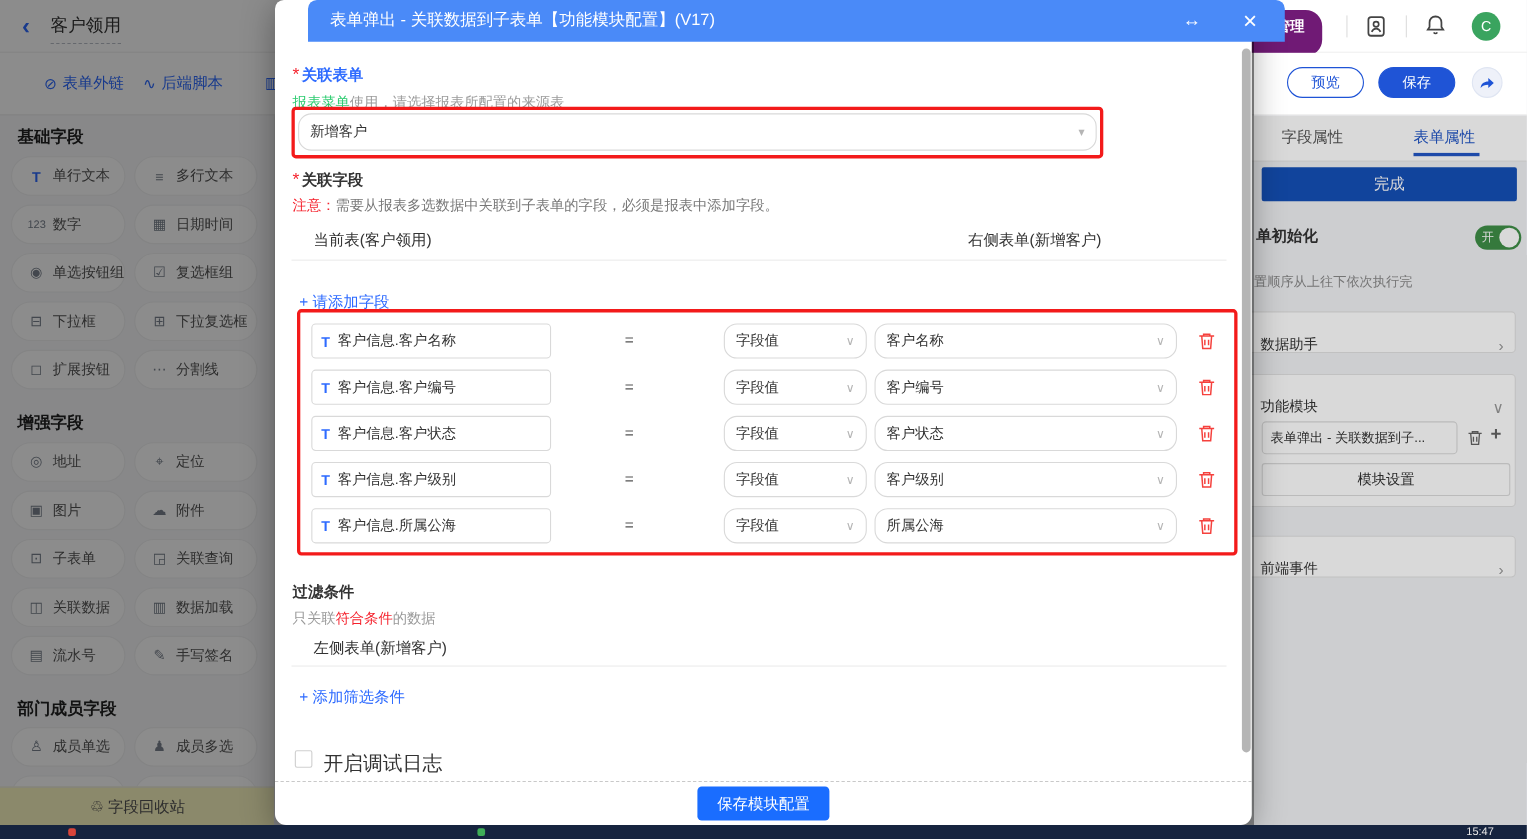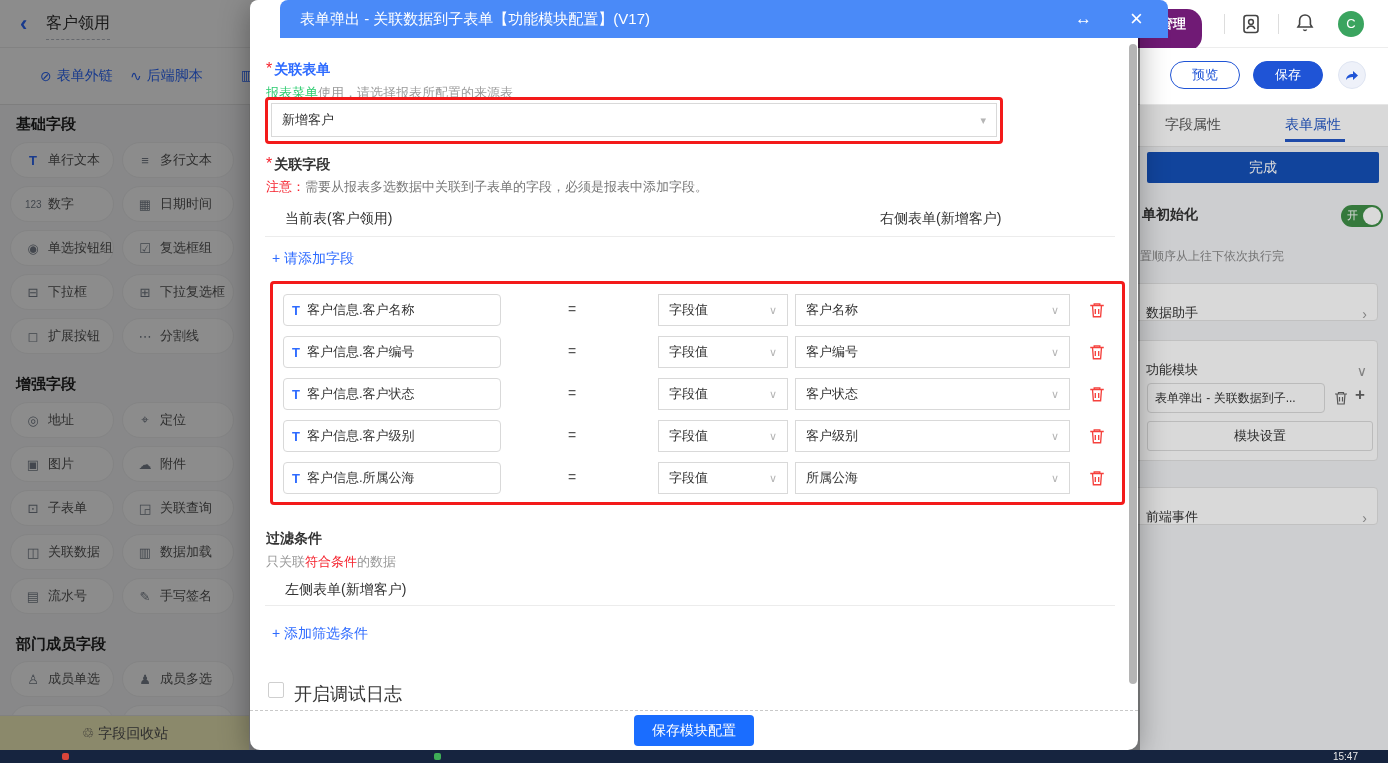--- a/index.html
+++ b/index.html
@@ -39,21 +39,21 @@
     border-radius:8px 8px 10px 10px; box-shadow:0 6px 30px rgba(0,0,0,0.35); }
   #mhead { position:absolute; left:0; top:0; width:888px; height:38px; background:#4a8af8; border-radius:8px 8px 0 0; color:#fff;margin-left:30px; }
   .mh-ic { position:absolute; top:0; height:38px; line-height:38px; color:#fff; font-size:17px; cursor:pointer; }
   .req { color:#f5222d; margin-right:2px; }
   .blab { color:#2e6bff; font-size:14px; font-weight:bold; }
   .dlab { color:#333; font-size:14px; font-weight:bold; }
   .note { font-size:13px; color:#9b9b9b; }
   .glink { color:#2ecc71; text-decoration:underline; }
   .rlink { color:#f5222d; }
   .annot { position:absolute; border:3px solid #f31a1a; border-radius:4px; z-index:5; pointer-events:none; }
-  .selbox { position:absolute; height:32px; border:1px solid #d9d9d9; border-radius:0; background:#fff; font-size:13px; color:#333; display:flex; align-items:center; padding:0 10px; cursor:pointer; }
+  .selbox { position:absolute; height:32px; border:1px solid #d9d9d9; border-radius:12px; background:#fff; font-size:13px; color:#333; display:flex; align-items:center; padding:0 10px; cursor:pointer; }
   .selbox .caret { margin-left:auto; color:#b5b5b5; font-size:11px; }
   .addlink { position:absolute; color:#2e6bff; font-size:14px; cursor:pointer; }
   .hr { position:absolute; height:0; border-top:1px solid #ececec; }
   .theader { position:absolute; font-size:14px; color:#333; }
   .eq { position:absolute; font-size:14px; color:#555; }
   .trash { position:absolute; width:18px; height:18px; cursor:pointer; }
   .cbx { position:absolute; width:16px; height:16px; border:1px solid #cfcfcf; border-radius:2px; background:#fff; cursor:pointer; }
   #msave { position:absolute; left:50%; transform:translateX(-50%); top:715px; height:31px; padding:0 18px; background:#1a6dff; color:#fff; font-size:14px; border:none; border-radius:4px; line-height:31px; cursor:pointer; }
   #mscroll { position:absolute; right:1px; top:44px; width:8px; height:640px; background:#a8a8a8; border-radius:4px; opacity:.85; }
   #taskbar { position:absolute; left:0; top:750px; width:1388px; height:13px; background:#16243f; z-index:300; }
@@ -282,21 +282,21 @@
 
   <div class="abs" style="left:16px; top:155px;">
     <span class="req">*</span><span class="dlab">关联字段</span>
   </div>
   <div class="abs" style="left:16px; top:178px; font-size:13px;">
     <span class="rlink">注意：</span><span style="color:#777;">需要从报表多选数据中关联到子表单的字段，必须是报表中添加字段。</span>
   </div>
   <span class="theader" style="left:35px; top:210px;">当前表(客户领用)</span>
   <span class="theader" style="left:630px; top:210px;">右侧表单(新增客户)</span>
   <div class="hr" style="left:15px; top:236px; width:850px;"></div>
-  <span class="addlink" style="left:22px; top:250px;">
+  <span class="addlink" style="left:22px; top:266px;">
     <span>+</span>
     <span>请添加字段</span>
   </span>
 
   <div class="annot" style="left:20px; top:281px; width:855px; height:224px;"></div>
 
   <div class="fieldbox" style="left:33px; top:294px; width:218px;">
       <span class="ticon">T</span>
       <span>客户信息.客户名称</span>
     </div>

